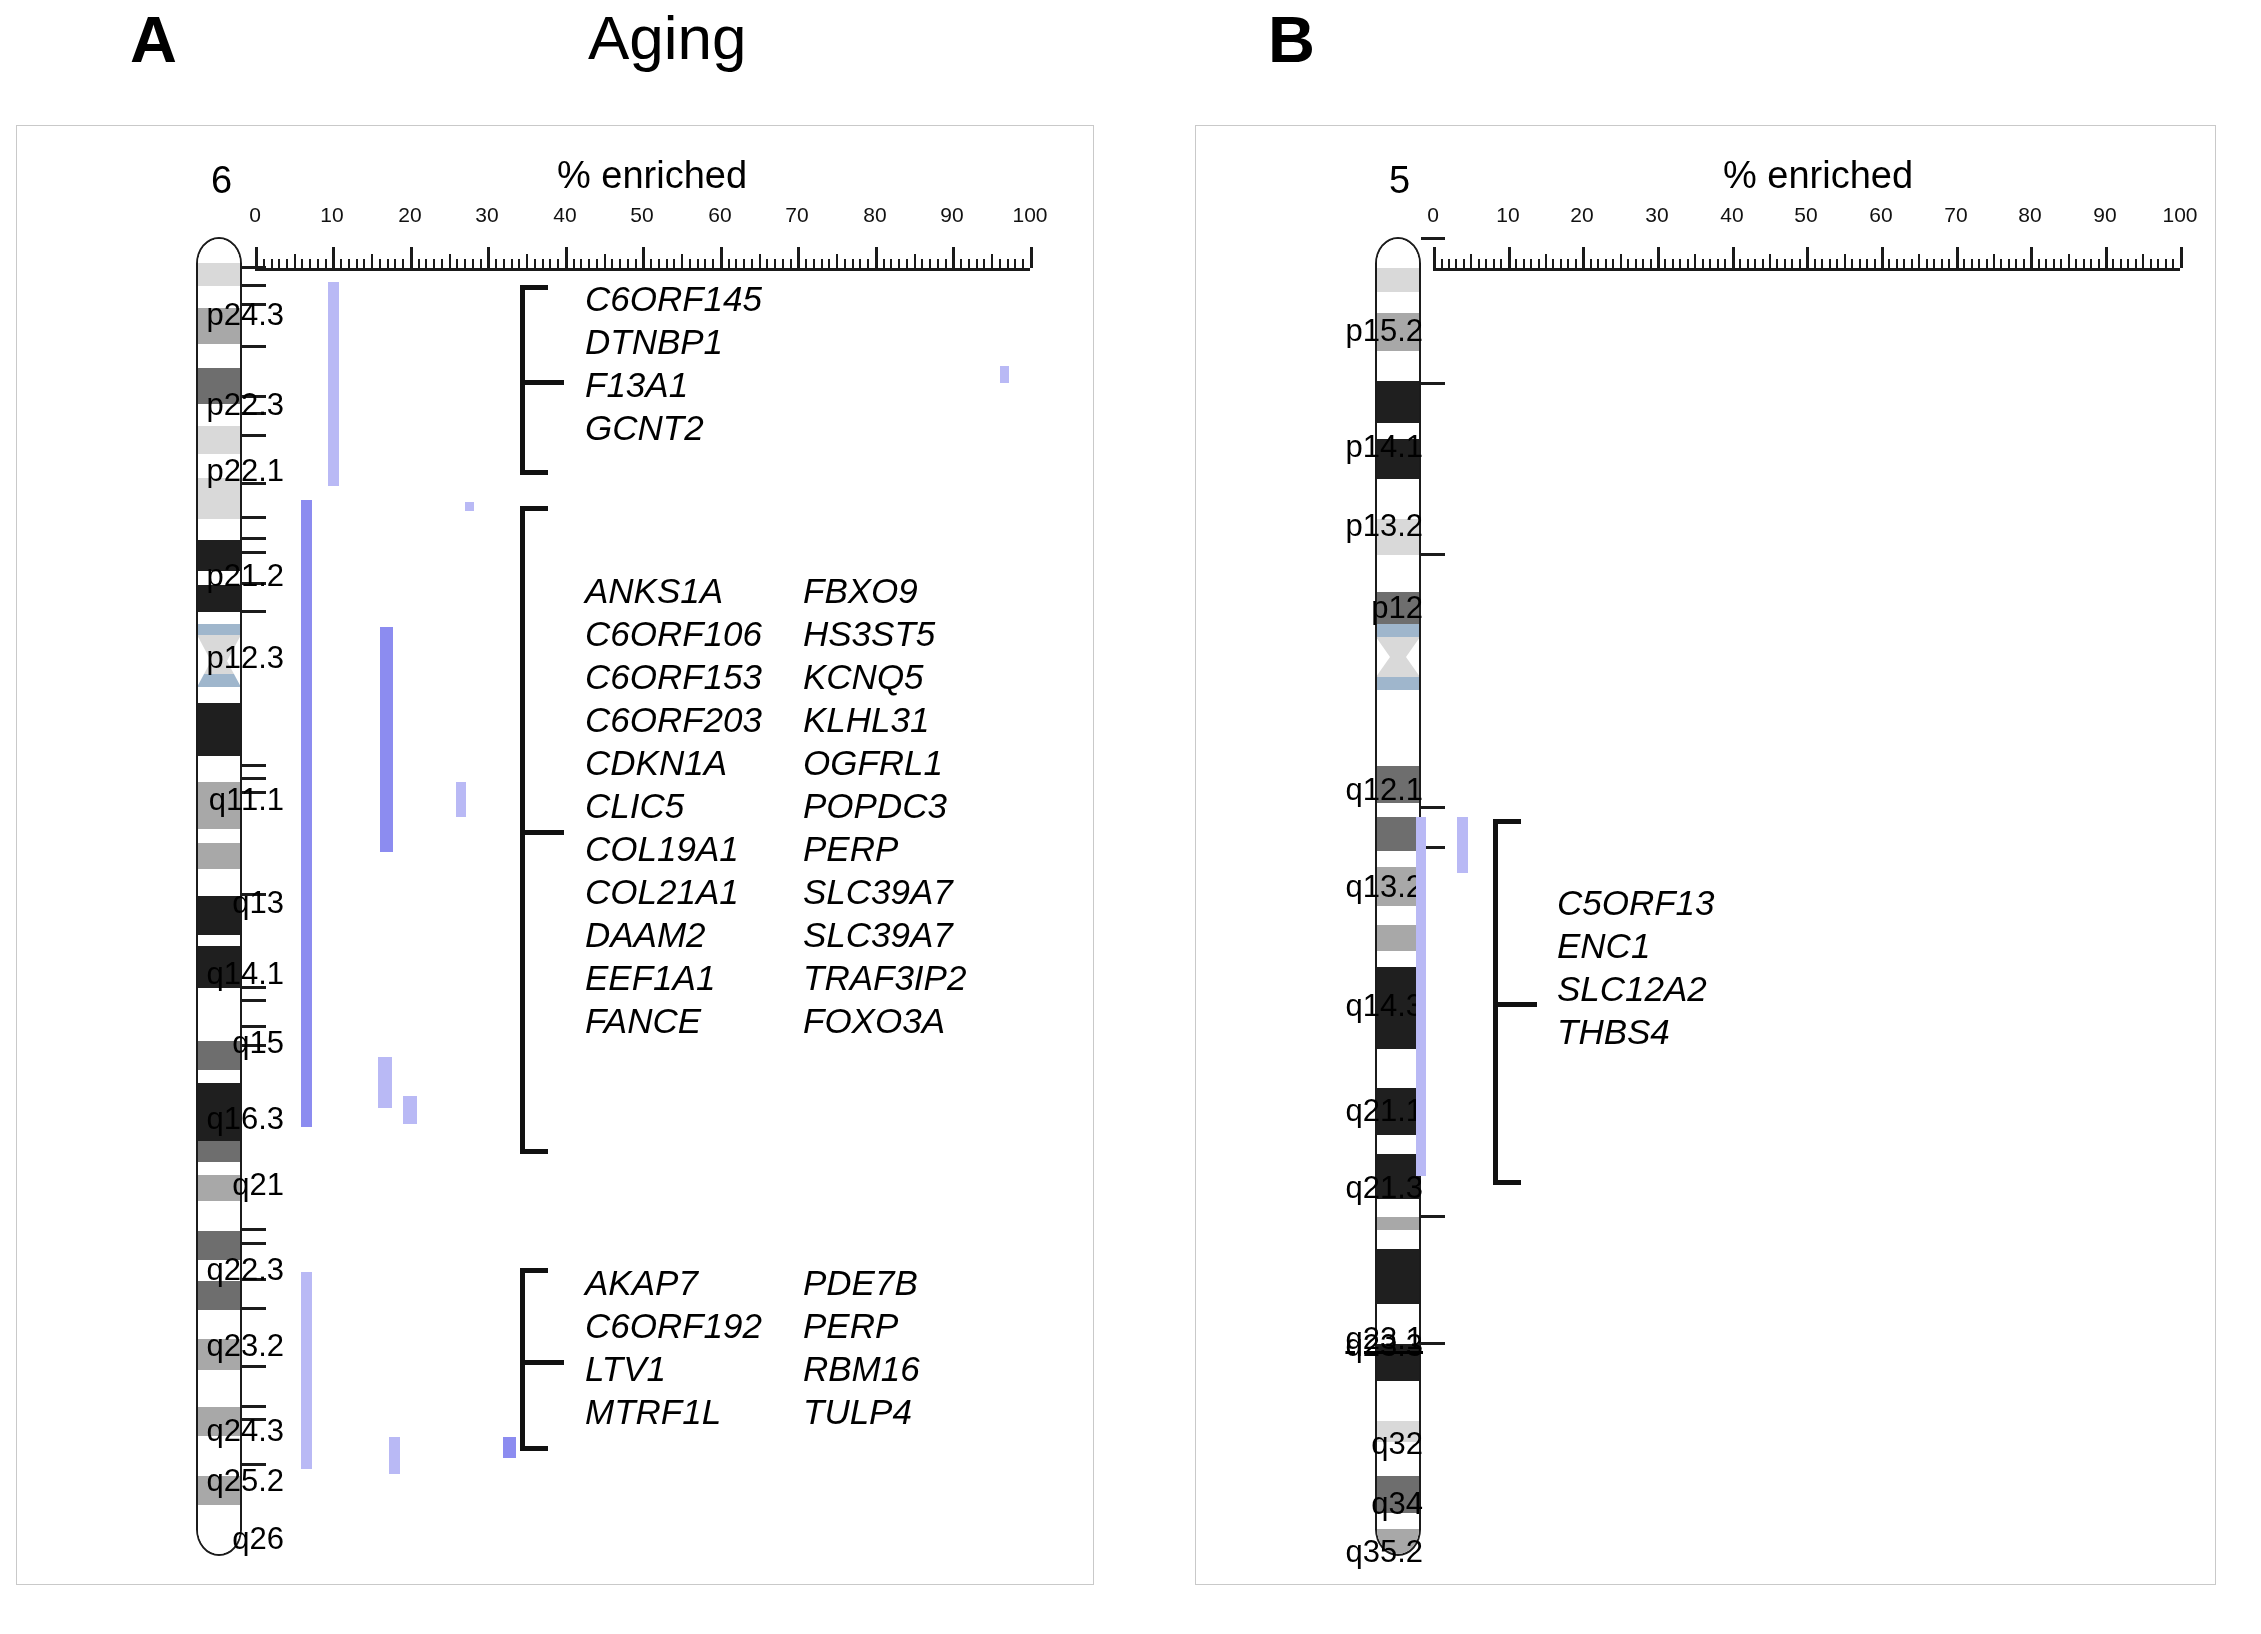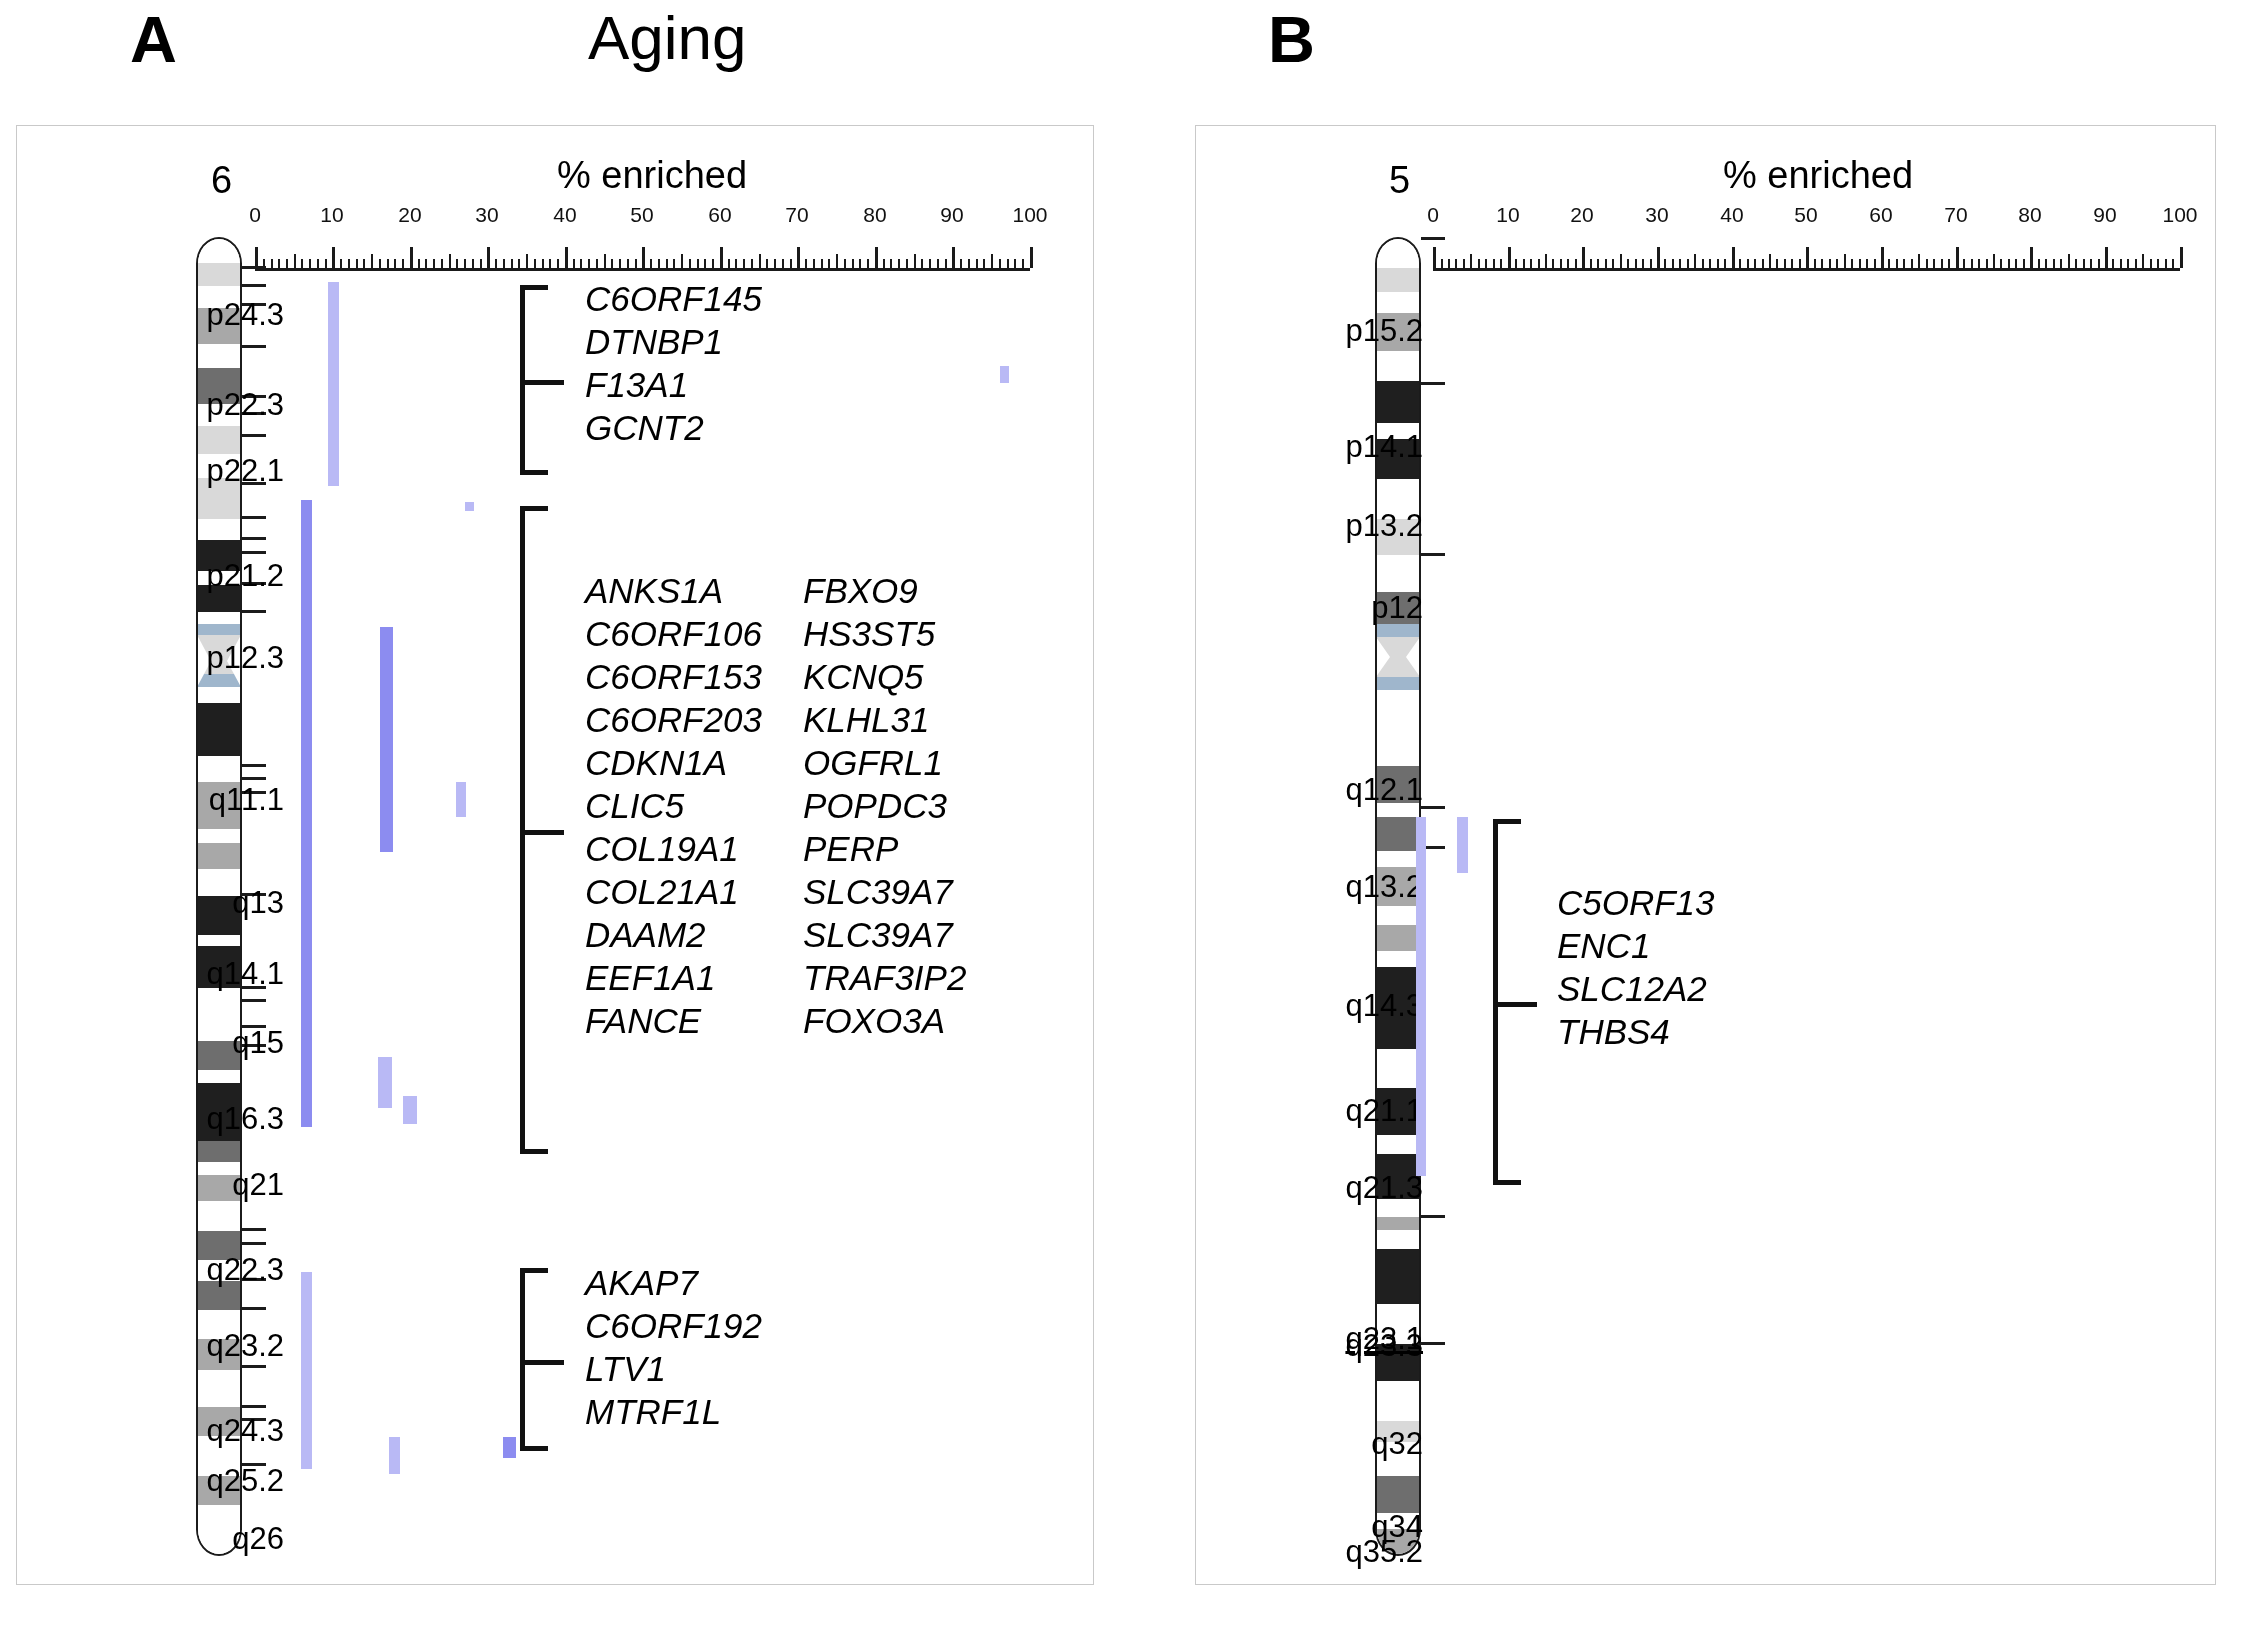--- a/index.html
+++ b/index.html
@@ -361,20 +361,26 @@
     <div class="h b" style="width:28px;"></div>
     <div class="stub" style="top:50%;width:44px;"></div>
   </div>
   <div class="genes" id="genes-a-2" style="left:585px;top:1261px;width:423px;height:190px;">
       <div class="gene-col" style="left: 0px;">
         <div>AKAP7</div>
         <div>C6ORF192</div>
         <div>LTV1</div>
         <div>MTRF1L</div>
       </div>
+      <div class="gene-col" style="left: 218px;">
+        <div>PDE7B</div>
+        <div>PERP</div>
+        <div>RBM16</div>
+        <div>TULP4</div>
+      </div>
     </div>
 </div>
 
 <div class="panel" id="panel-b">
 
   <div class="panel-head">
     <div class="panel-letter" style="left:141px;">B</div>
   </div>
 
   <div class="plot-box" style="left:68px;top:125px;width:1021px;height:1460px;"></div>
@@ -564,21 +570,21 @@
       <div class="bandlabel" style="right: 838px; top: 510px;">p13.2</div>
       <div class="bandlabel" style="right: 838px; top: 592px;">p12</div>
       <div class="bandlabel" style="right: 838px; top: 774px;">q12.1</div>
       <div class="bandlabel" style="right: 838px; top: 871px;">q13.2</div>
       <div class="bandlabel" style="right: 838px; top: 990px;">q14.3</div>
       <div class="bandlabel" style="right: 838px; top: 1095px;">q21.1</div>
       <div class="bandlabel" style="right: 838px; top: 1172px;">q21.3</div>
       <div class="bandlabel" style="right: 838px; top: 1323px; text-decoration: underline;">q23.1</div>
       <div class="bandlabel" style="right: 838px; top: 1330px;">q23.3</div>
       <div class="bandlabel" style="right: 838px; top: 1428px;">q32</div>
-      <div class="bandlabel" style="right: 838px; top: 1488px; margin-top: 23px;">q34</div>
+      <div class="bandlabel" style="right: 838px; top: 1488px;">q34</div>
       <div class="bandlabel" style="right: 838px; top: 1536px;">q35.2</div>
     </div>
 
   <div id="bars-b">
       <div class="bar" style="left: 289px; top: 817px; width: 10px; height: 359px; background: rgb(185, 185, 245);"></div>
       <div class="bar" style="left: 330px; top: 817px; width: 11.3px; height: 56px; background: rgb(185, 185, 245);"></div>
     </div>
 
   <div class="bracket" style="left:366px;top:819px;width:44px;height:366px;">
     <div class="v"></div>

